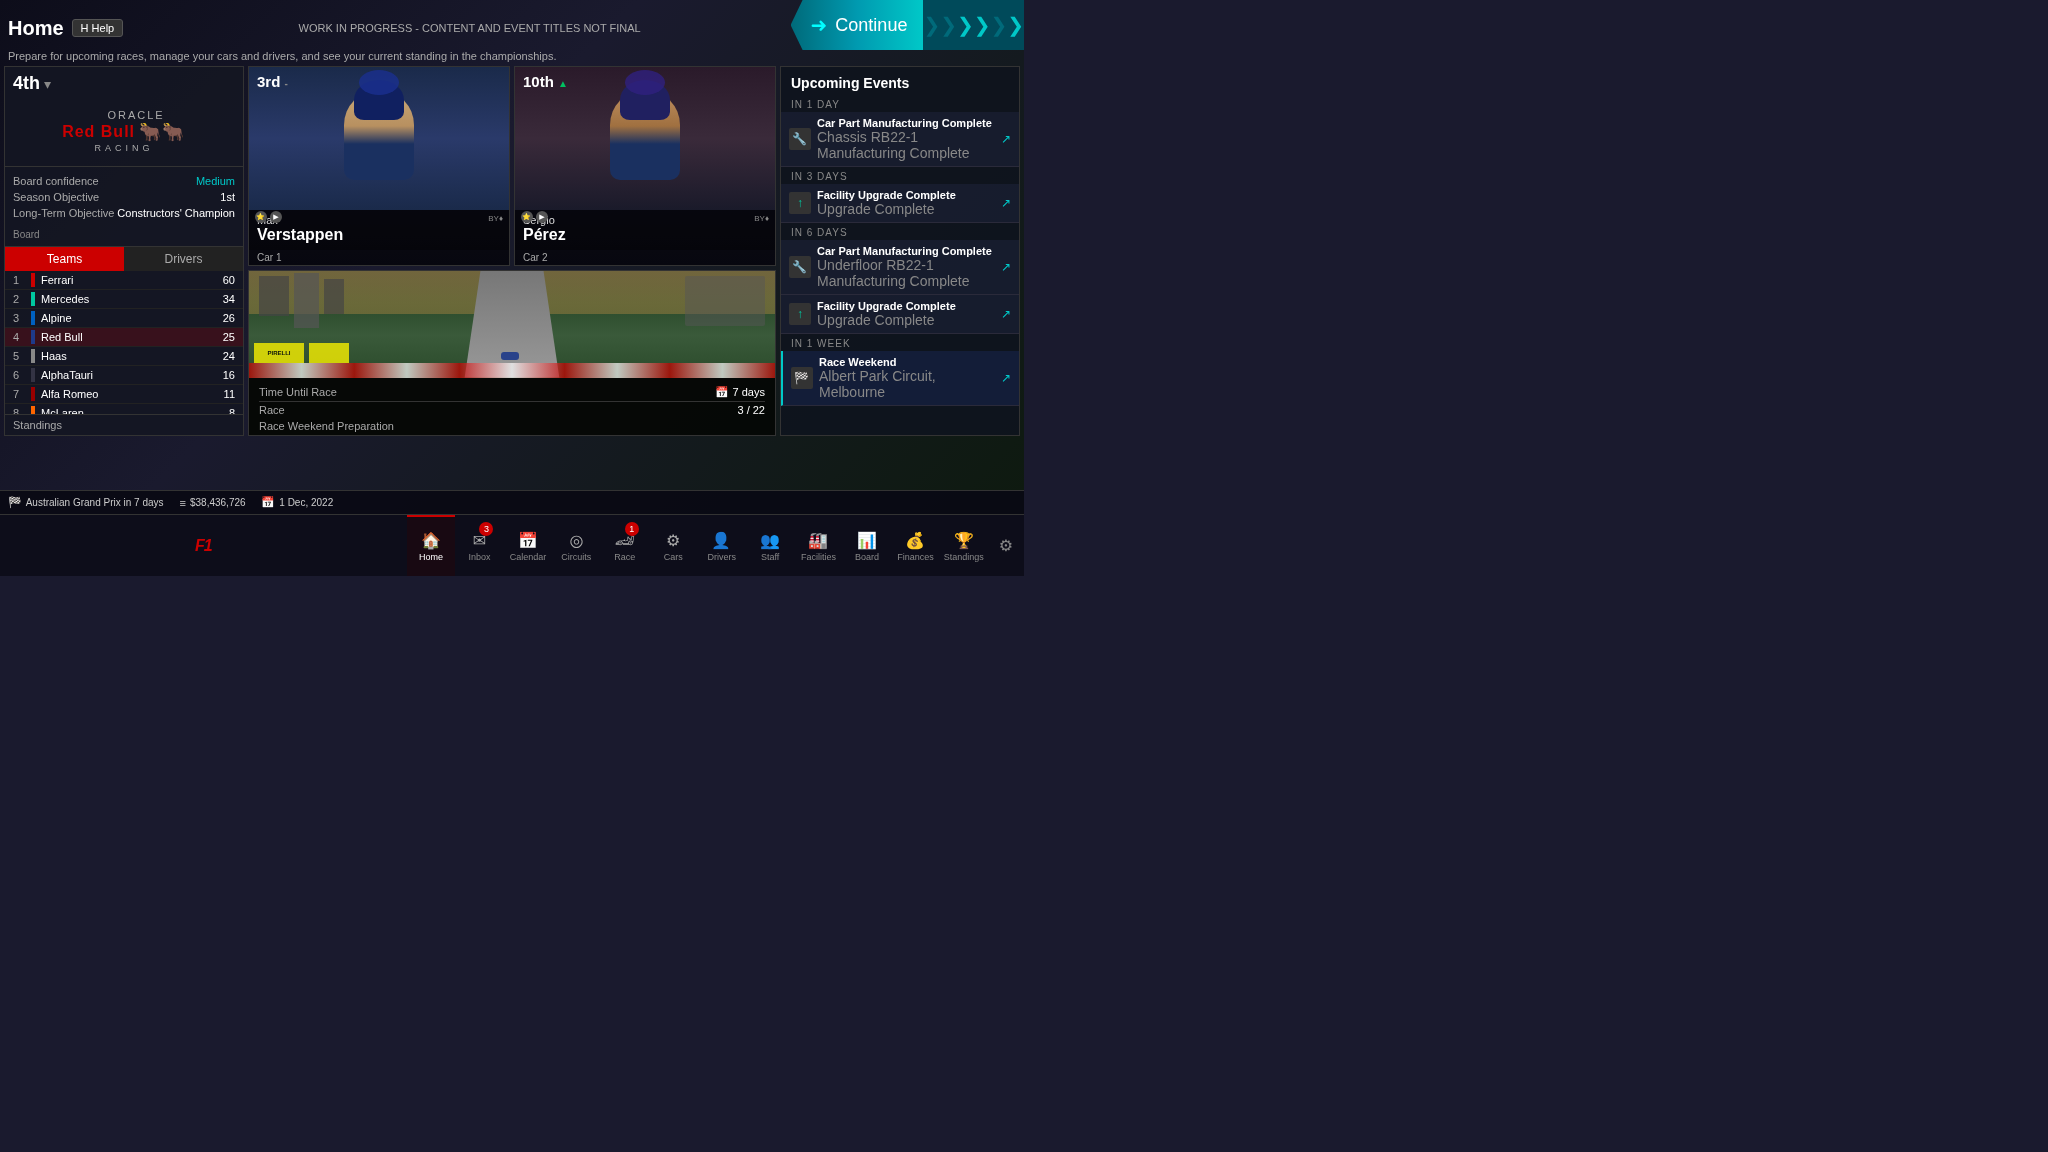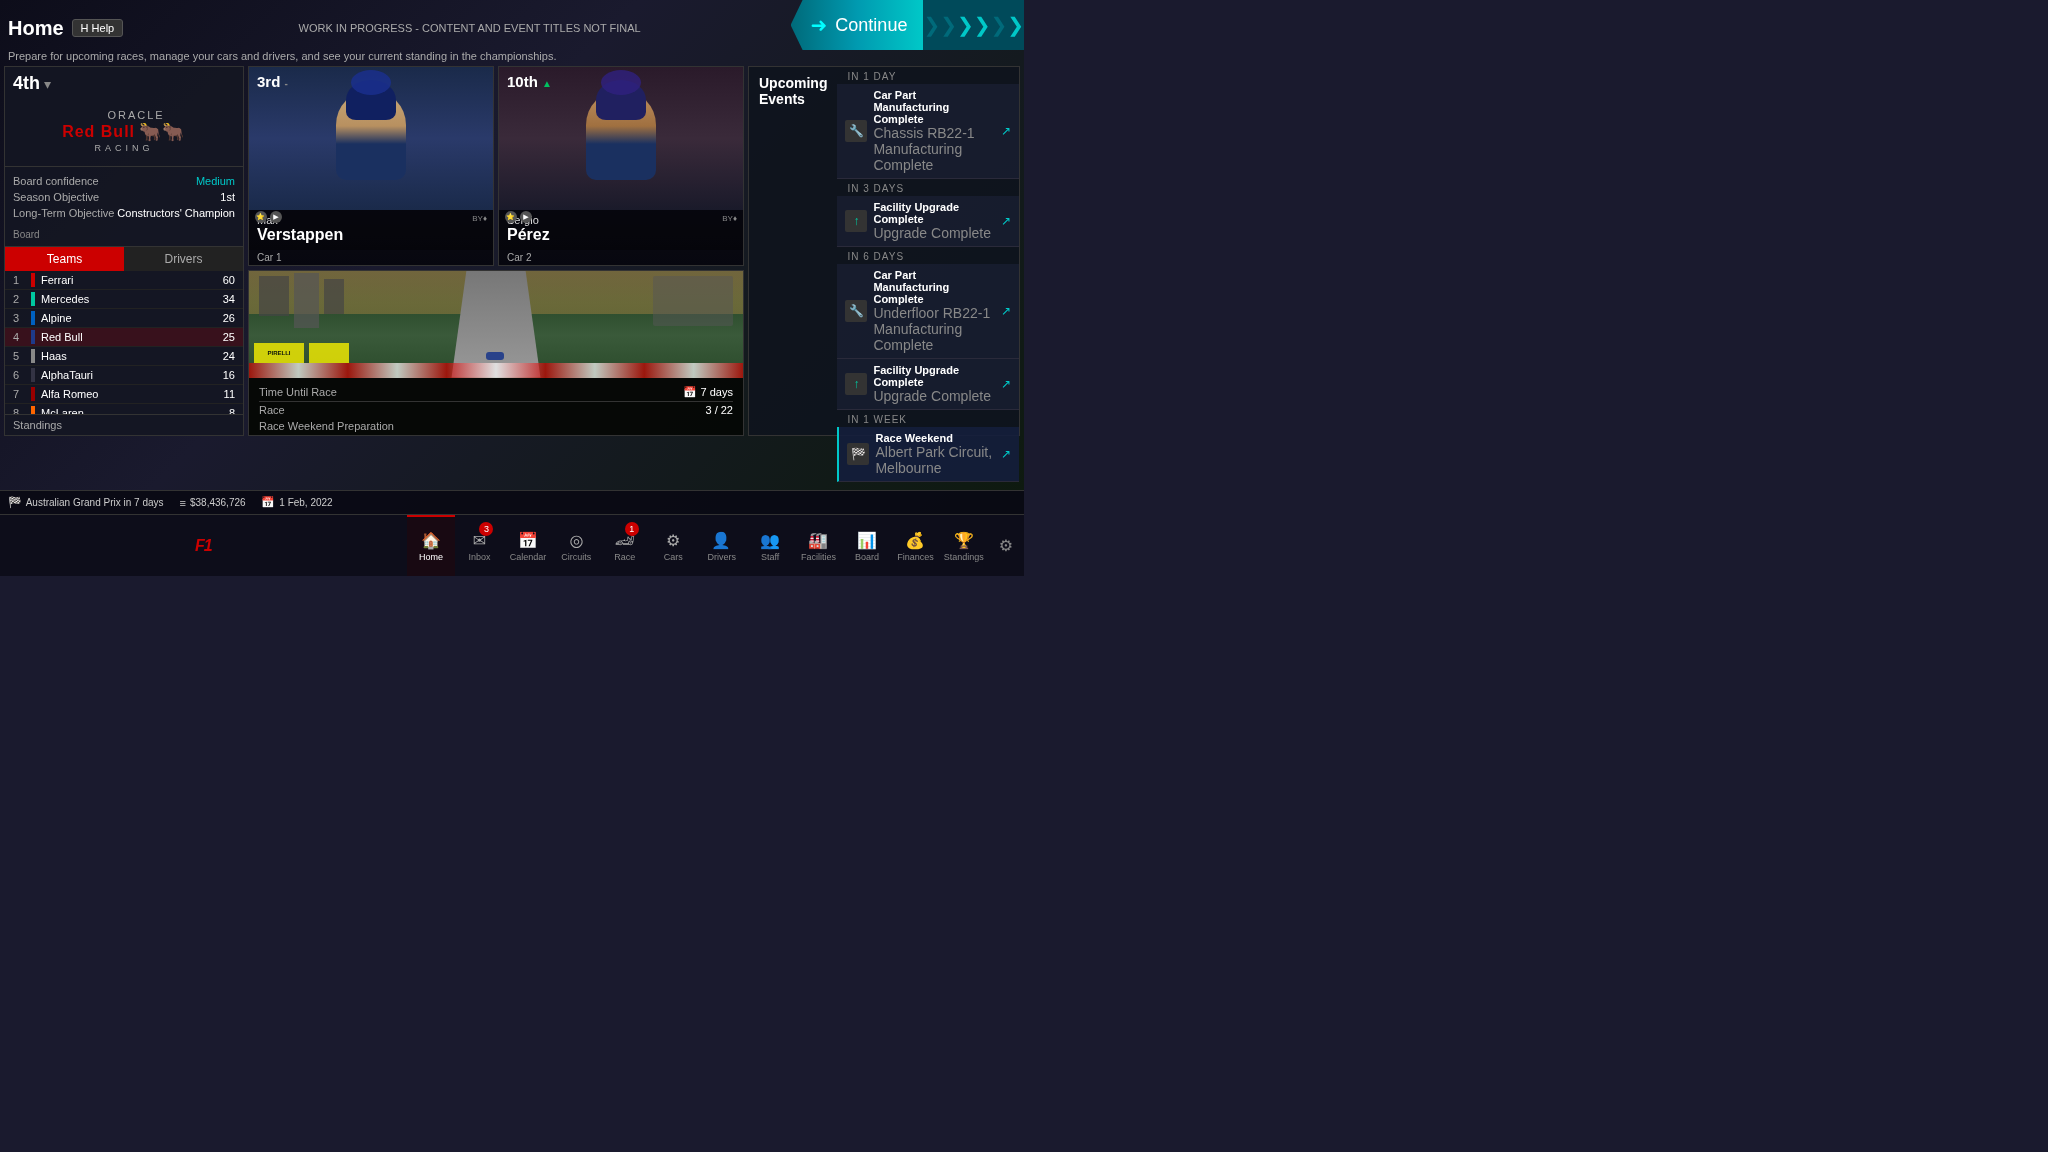--- a/index.html
+++ b/index.html
@@ -231,25 +231,26 @@
     .track-info-value { color: #fff; display: flex; align-items: center; gap: 4px; }
     .track-info-row2 {
       display: flex; justify-content: space-between; align-items: center;
       font-size: 11px;
       padding: 2px 0;
     }
     .track-weekend-label { font-size: 11px; color: #aaa; padding: 2px 0; }
 
     
     .right-panel {
-      width: 272px;
+      width: 240px;
       background: rgba(15,20,30,0.95);
       border: 1px solid #333;
       flex-shrink: 0;
       display: flex;
+      flex-direction: column;
     }
     .upcoming-title {
       font-size: 14px;
       font-weight: bold;
       color: #fff;
       padding: 8px 10px 4px 10px;
     }
     .event-section-label {
       font-size: 10px;
       color: #888;
@@ -674,21 +675,21 @@
   <div class="status-item">
     <span class="status-icon">🏁</span>
     <span>Australian Grand Prix in 7 days</span>
   </div>
   <div class="status-item">
     <span class="status-icon">≡</span>
     <span>$38,436,726</span>
   </div>
   <div class="status-item">
     <span class="status-icon">📅</span>
-    <span>1 Feb, 2022</span>
+    <span>1 Dec, 2022</span>
   </div>
 </div>
 
 <div class="bottom-nav">
   <div class="nav-f1-logo">
     <span class="f1-logo-text">F1</span>
   </div>
   <div id="nav-items-container" style="display:flex; flex:1;">
       <div class="nav-item active">
 

